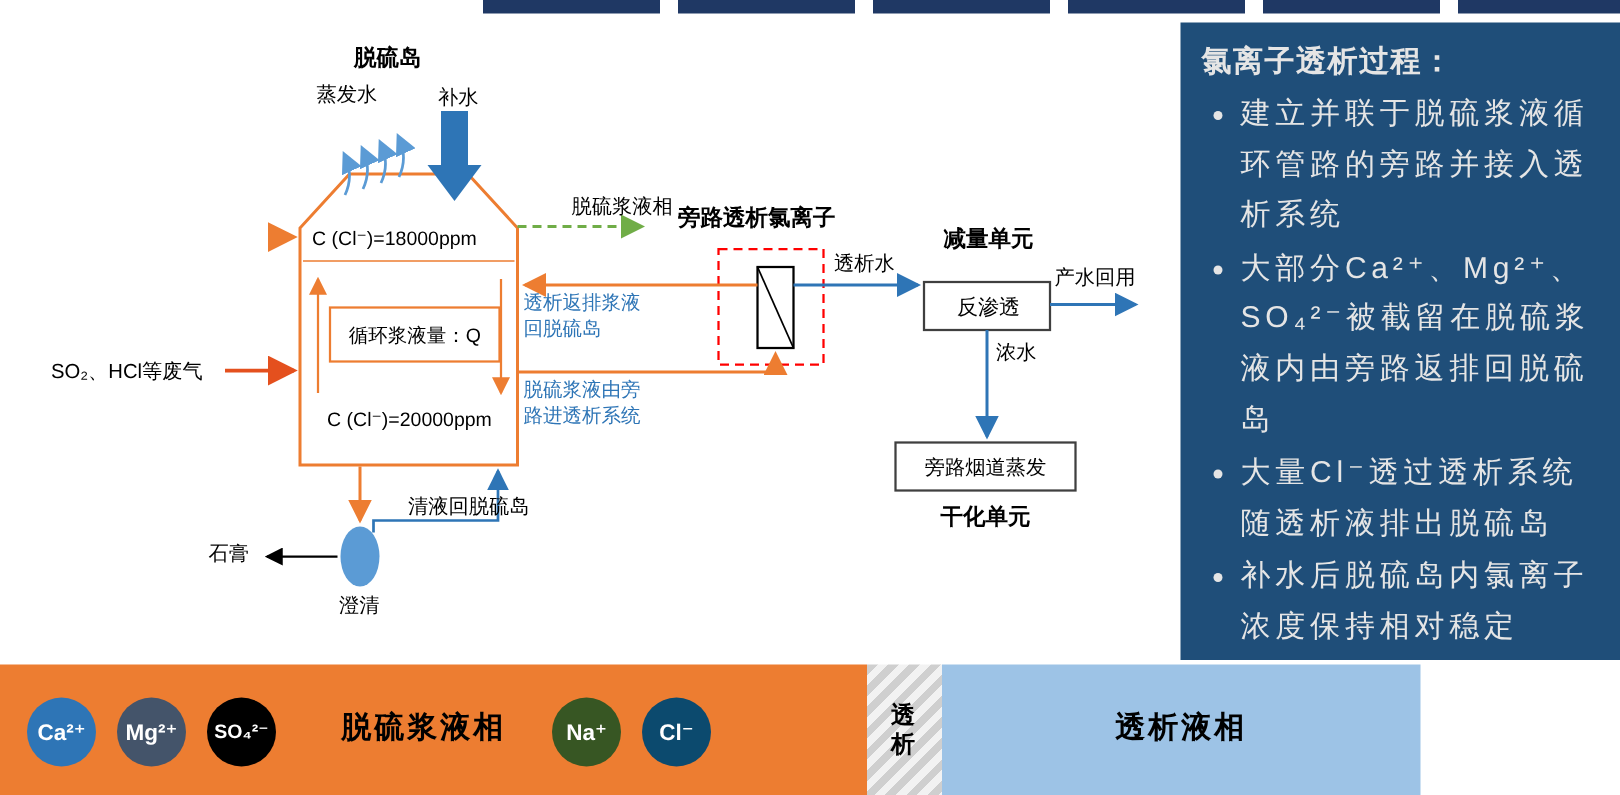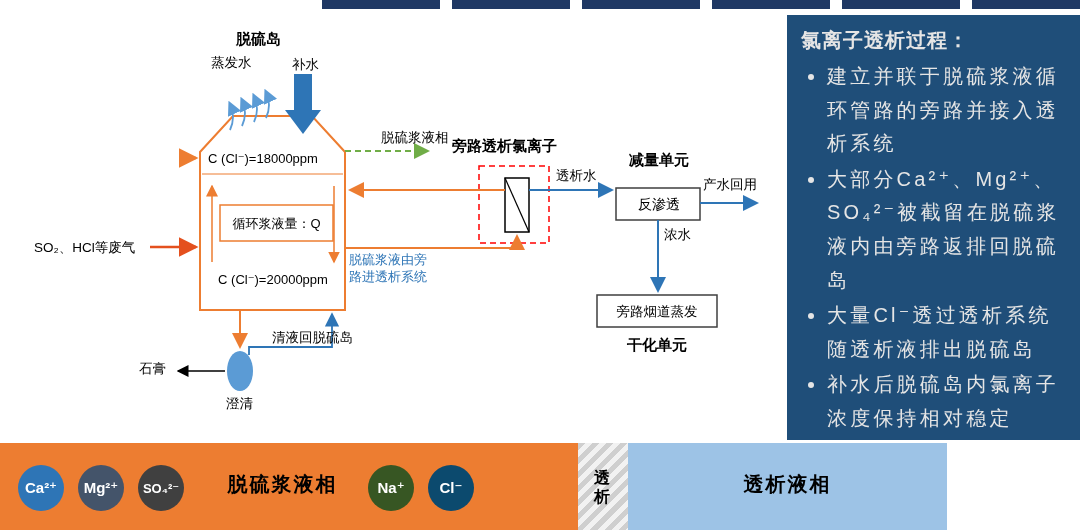--- a/index.html
+++ b/index.html
@@ -109,20 +109,21 @@
 
     <div class="lbl bold" style="left:236px;top:30px;">脱硫岛</div>
     <div class="lbl" style="left:211px;top:54px;">蒸发水</div>
     <div class="lbl" style="left:292px;top:56px;">补水</div>
     <div class="lbl ctr" style="left:202px;top:150px;width:122px;font-size:13px;">C (Cl⁻)=18000ppm</div>
     <div class="lbl ctr" style="left:220px;top:215px;width:113px;font-size:13px;">循环浆液量：Q</div>
     <div class="lbl ctr" style="left:202px;top:271px;width:142px;font-size:13px;">C (Cl⁻)=20000ppm</div>
     <div class="lbl" style="left:34px;top:239px;">SO₂、HCl等废气</div>
     <div class="lbl" style="left:381px;top:129px;">脱硫浆液相</div>
     <div class="lbl bold" style="left:452px;top:137px;">旁路透析氯离子</div>
+    <div class="lbl blue wrap" style="left:349px;top:193px;">透析返排浆液回脱硫岛</div>
     <div class="lbl blue wrap" style="left:349px;top:251px;">脱硫浆液由旁路进透析系统</div>
     <div class="lbl" style="left:556px;top:167px;">透析水</div>
     <div class="lbl bold ctr" style="left:616px;top:151px;width:86px;">减量单元</div>
     <div class="lbl ctr" style="left:616px;top:196px;width:86px;font-size:14px;">反渗透</div>
     <div class="lbl" style="left:703px;top:176px;">产水回用</div>
     <div class="lbl" style="left:664px;top:226px;">浓水</div>
     <div class="lbl ctr" style="left:597px;top:303px;width:120px;">旁路烟道蒸发</div>
     <div class="lbl bold ctr" style="left:597px;top:336px;width:120px;">干化单元</div>
     <div class="lbl" style="left:272px;top:329px;">清液回脱硫岛</div>
     <div class="lbl" style="left:139px;top:360px;">石膏</div>
@@ -141,20 +142,20 @@
 
   <div class="legend">
     <div class="band orange" style="background: rgb(237, 125, 49);"></div>
     <div class="band stripes">
       <div class="vtext">透析</div>
     </div>
     <div class="band blue" style="background: rgb(157, 195, 230);"></div>
 
     <div class="ion" style="left: 18px; background: rgb(46, 117, 182);">Ca²⁺</div>
     <div class="ion" style="left: 78px; background: rgb(68, 84, 106);">Mg²⁺</div>
-    <div class="ion" style="left: 138px; font-size: 13px; background: #404040;">SO₄²⁻</div>
+    <div class="ion" style="left: 138px; font-size: 13px; background: #000000;">SO₄²⁻</div>
     <div class="phase" style="left:200px;width:165px;">脱硫浆液相</div>
     <div class="ion" style="left: 368px; background: rgb(55, 86, 35);">Na⁺</div>
     <div class="ion" style="left: 428px; background: #0c4a6e;">Cl⁻</div>
     <div class="phase" style="left:628px;width:319px;">透析液相</div>
   </div>
 
 </div>
 
 </body></html>

